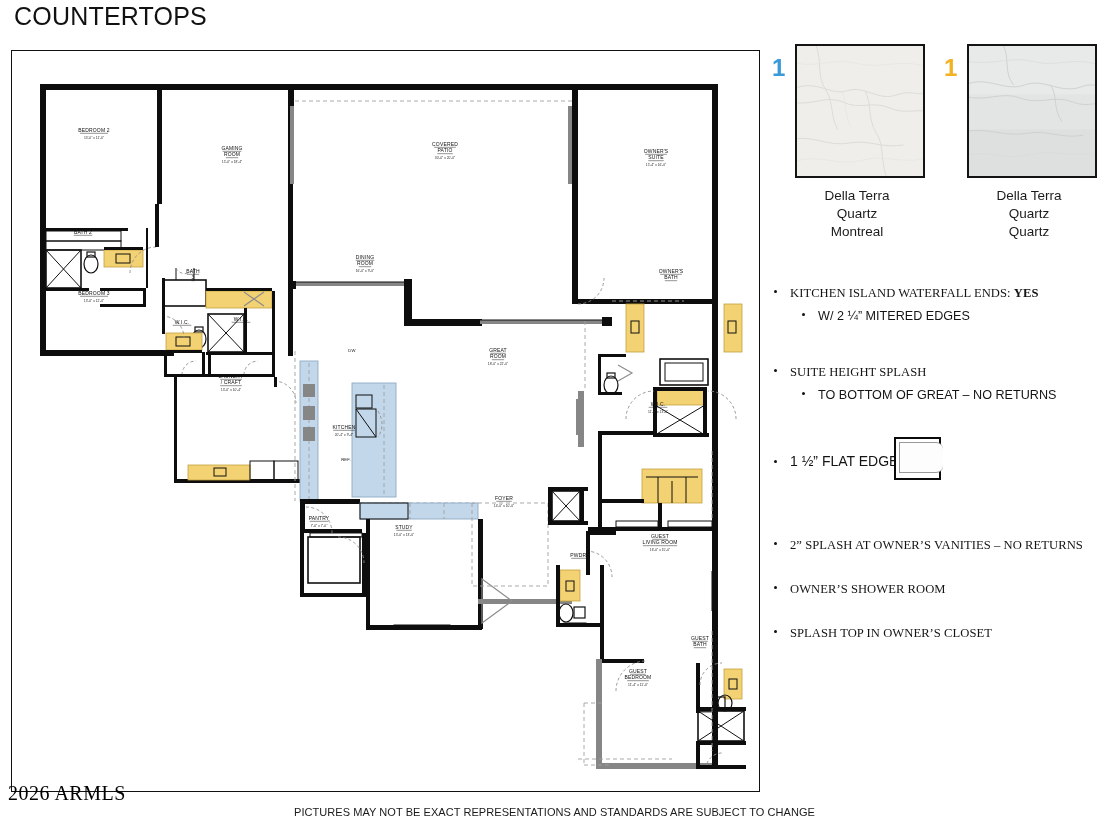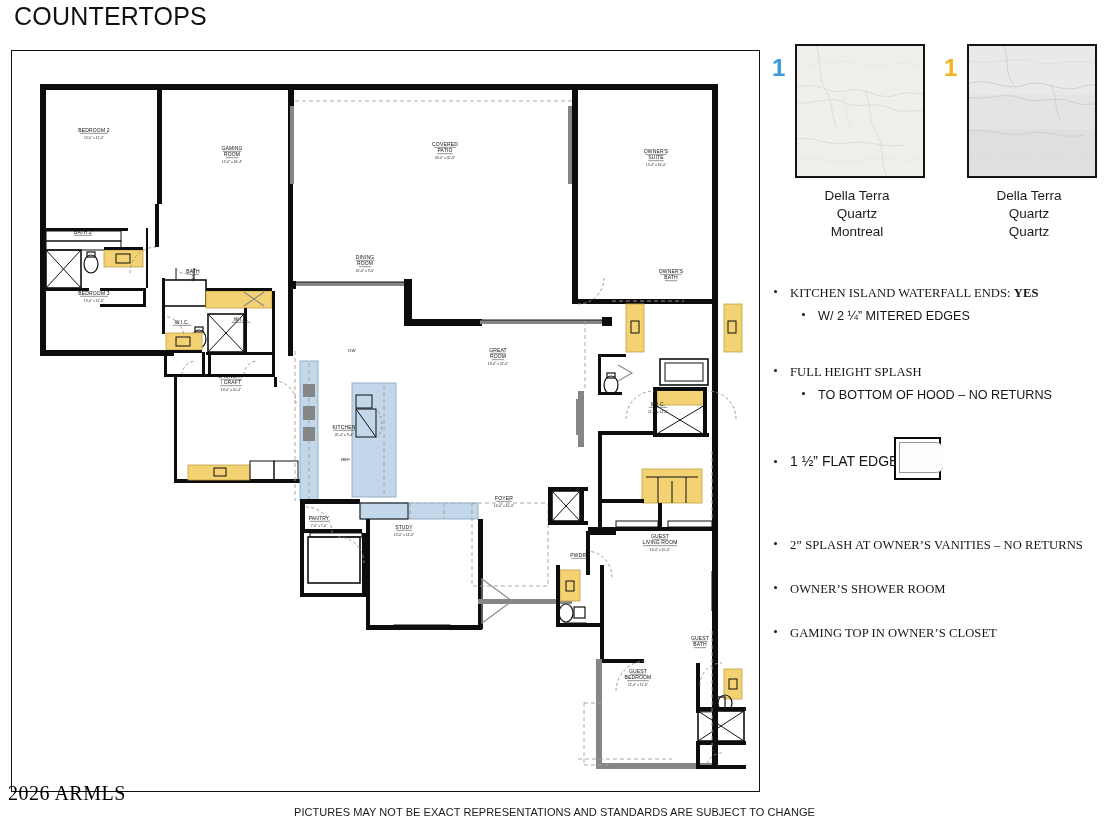--- a/index.html
+++ b/index.html
@@ -559,25 +559,25 @@
     </div>
     <div class="spec-sub">
       <span class="dot"></span>
       <span class="txt">W/ 2 ¼” MITERED EDGES</span>
     </div>
 
     <div class="sp-gap-lg"></div>
 
     <div class="spec-row">
       <span class="dot"></span>
-      <span class="txt">FULL HEIGHT SPLASH</span>
+      <span class="txt">SUITE HEIGHT SPLASH</span>
     </div>
     <div class="spec-sub">
       <span class="dot"></span>
-      <span class="txt">TO BOTTOM OF HOOD – NO RETURNS</span>
+      <span class="txt">TO BOTTOM OF GREAT – NO RETURNS</span>
     </div>
 
     <div class="sp-gap-md"></div>
 
     <div id="flat-edge-row">
       <span class="dot"></span>
       <span id="flat-edge-label">1 ½” FLAT EDGE</span>
       <span id="flat-edge-figure">
         <span class="inner"></span>
       </span>
@@ -597,18 +597,18 @@
 
     <div class="spec-row">
       <span class="dot"></span>
       <span class="txt">OWNER’S SHOWER ROOM</span>
     </div>
 
     <div class="sp-gap-sm"></div>
 
     <div class="spec-row">
       <span class="dot"></span>
-      <span class="txt">GAMING TOP IN OWNER’S CLOSET</span>
+      <span class="txt">SPLASH TOP IN OWNER’S CLOSET</span>
     </div>
 
   </div>
 
 </div>
 
 </body></html>

